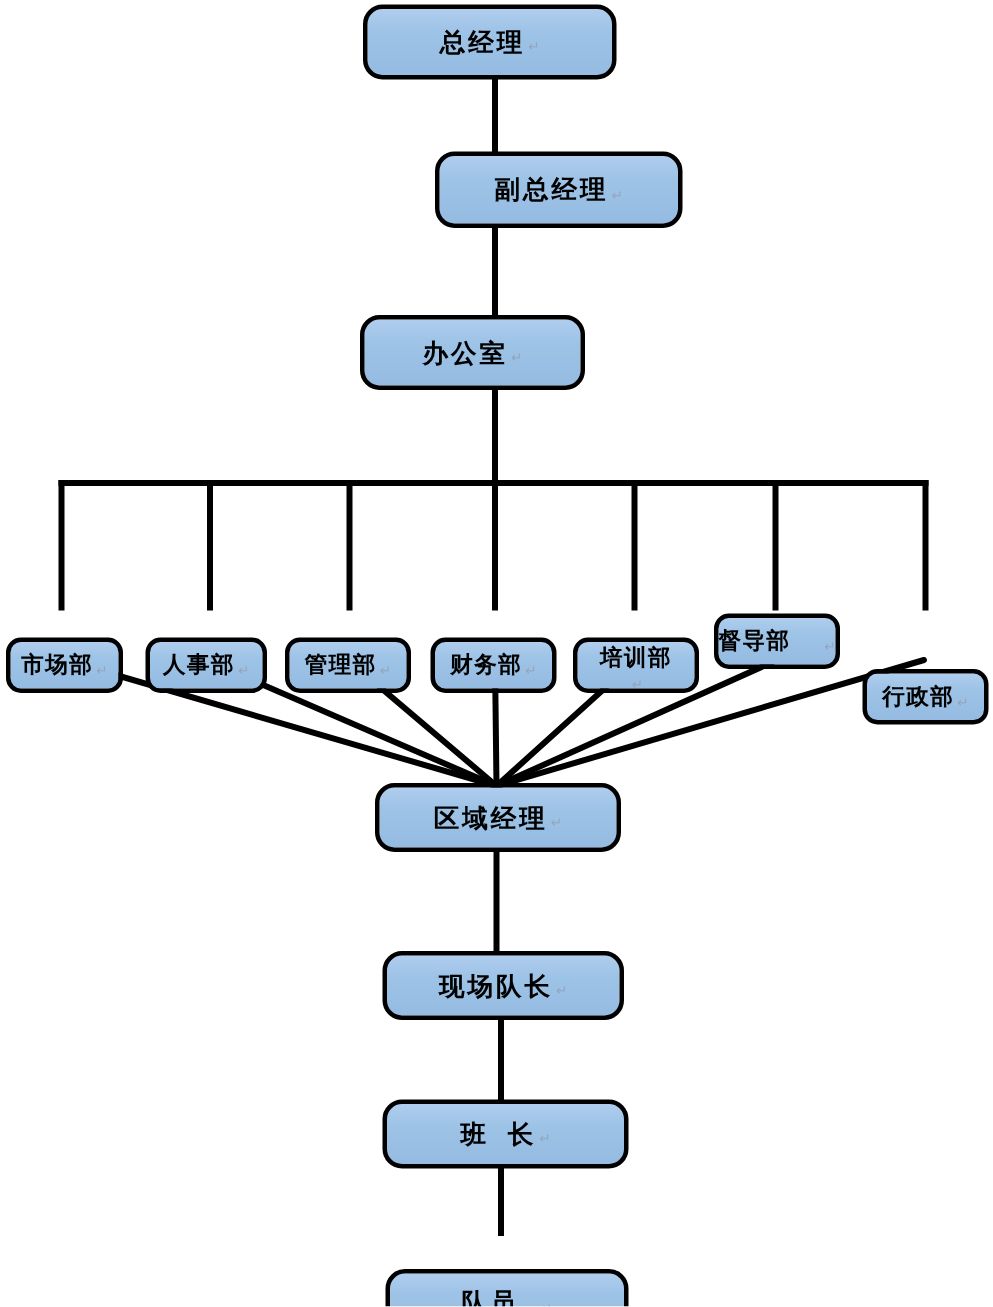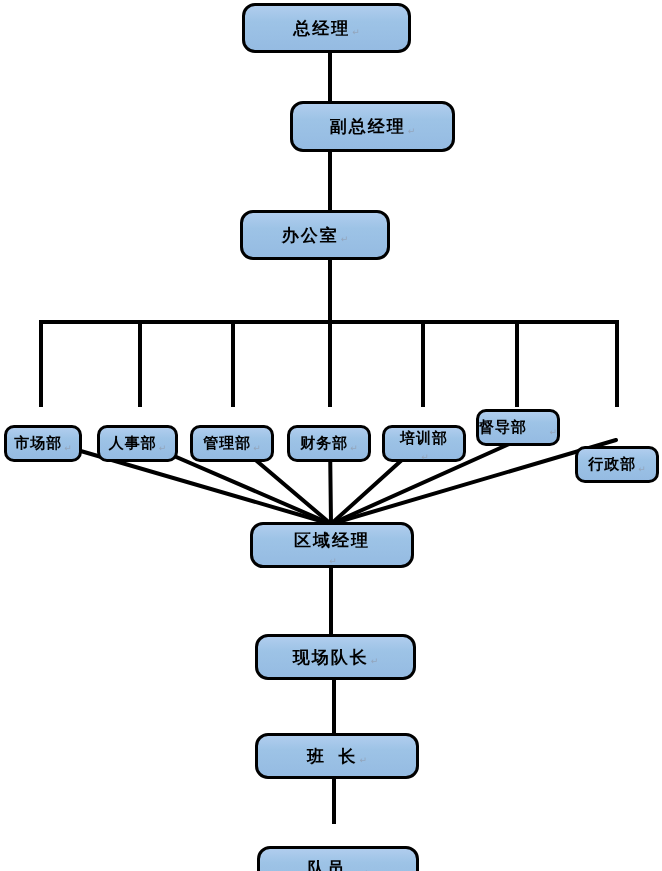--- a/index.html
+++ b/index.html
@@ -137,21 +137,21 @@
   <div class="node small" style="left:476px; top:389px; width:84px; height:37px;justify-content:space-between;">
     <span class="label">督导部</span>
       <span class="pmark">↵</span>
   </div>
 
   <div class="node small" style="left:575px; top:426px; width:84px; height:37px;">
     <span class="label">行政部</span>
       <span class="pmark">↵</span>
   </div>
 
-  <div class="node" style="left:250px; top:522px; width:164px; height:46px;flex-direction:column;">
+  <div class="node" style="left:250px; top:522px; width:164px; height:46px;">
     <span class="label">区域经理</span>
       <span class="pmark">↵</span>
   </div>
 
   <div class="node" style="left:255px; top:634px; width:161px; height:46px;text-align:right;">
     <span class="label">现场队长</span>
       <span class="pmark">↵</span>
   </div>
 
   <div class="node" style="left:255px; top:733px; width:164px; height:46px;">

